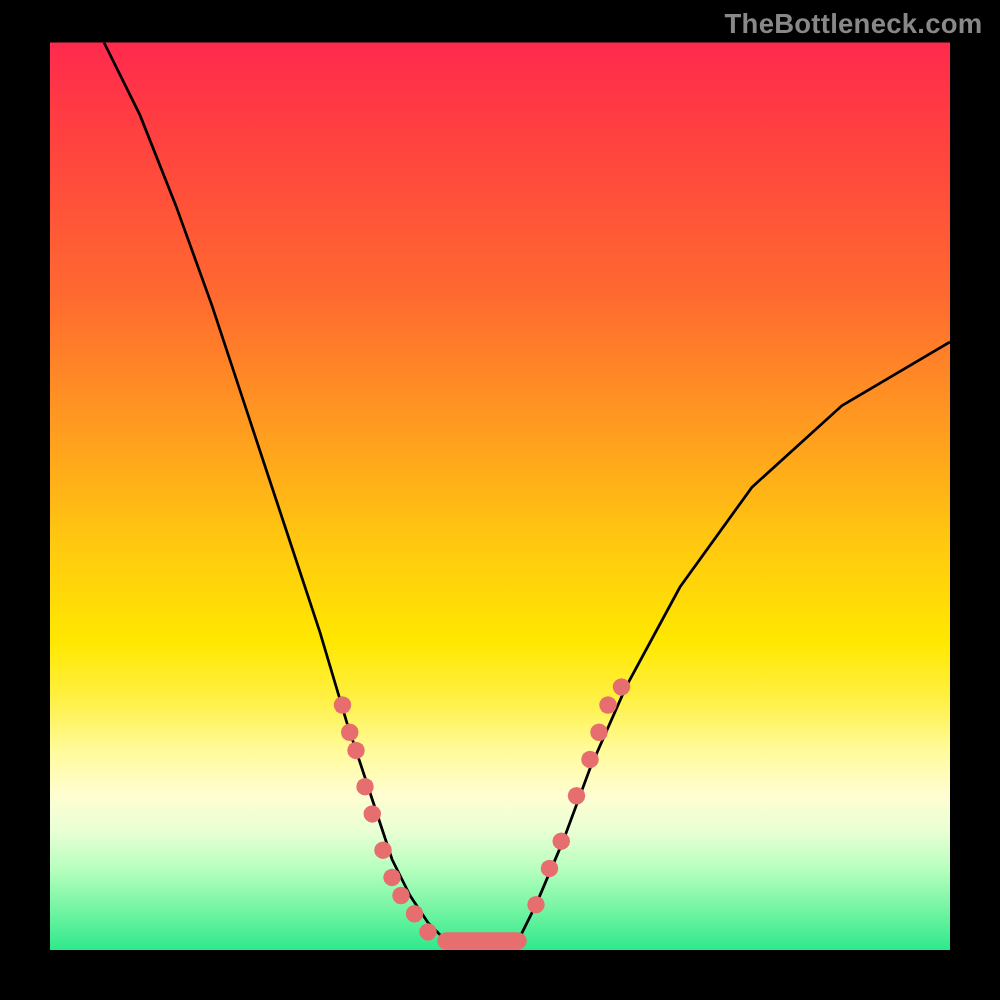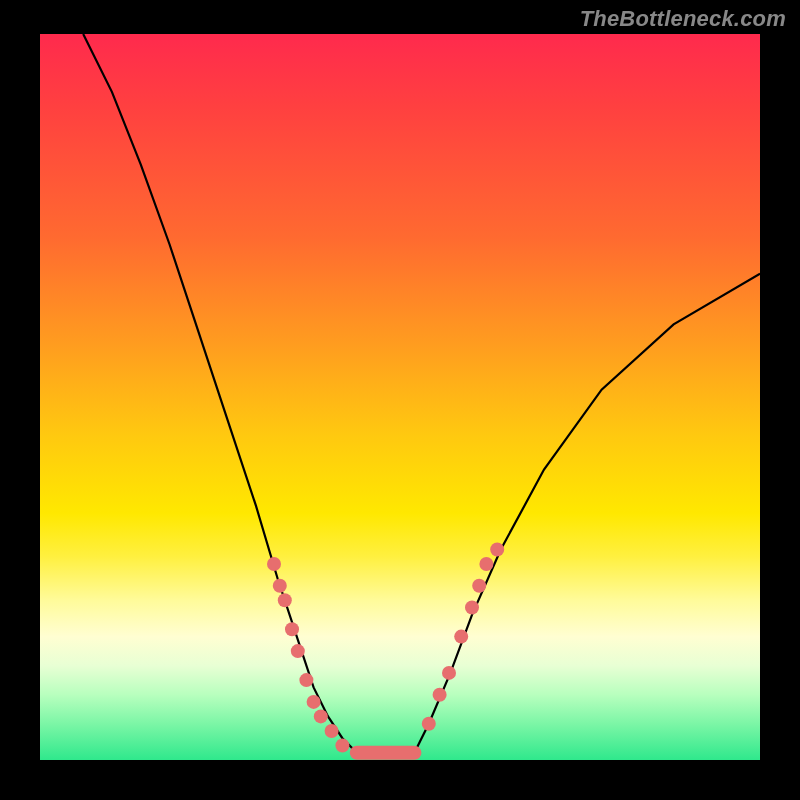--- a/index.html
+++ b/index.html
@@ -13,21 +13,20 @@
   .watermark {
     position: absolute;
     top: 6px;
     right: 14px;
     font-family: Arial, Helvetica, sans-serif;
     font-size: 22px;
     font-weight: 600;
     color: #888888;
     letter-spacing: 0.2px;
     z-index: 3;
-    font-style: italic;
   }
   .plot-area {
     position: absolute;
     left: 40px;
     top: 34px;
     width: 720px;
     height: 726px;
     z-index: 1;
   }
   .gradient {

